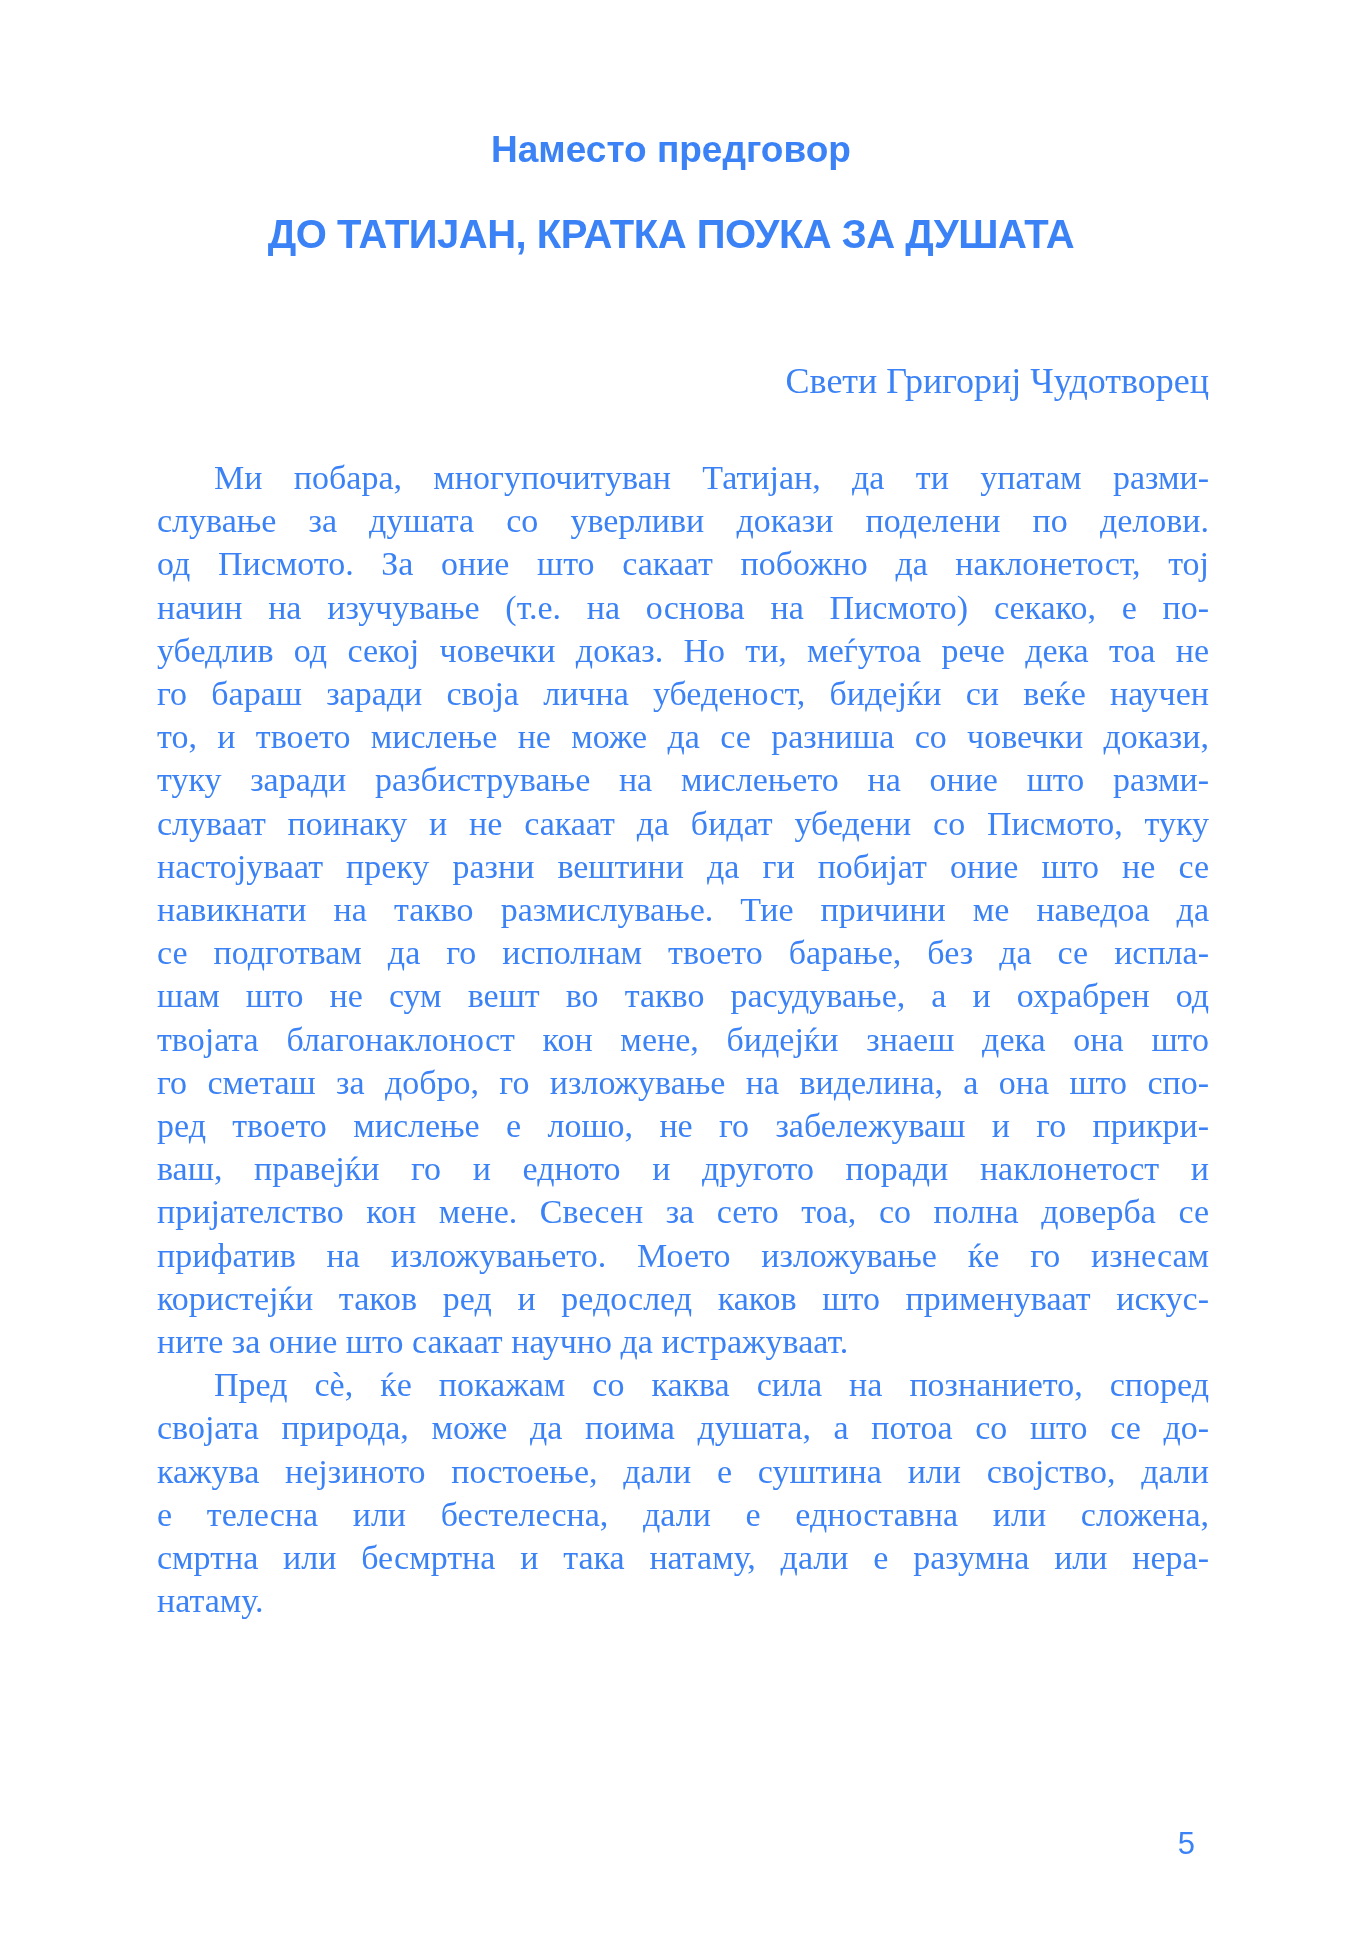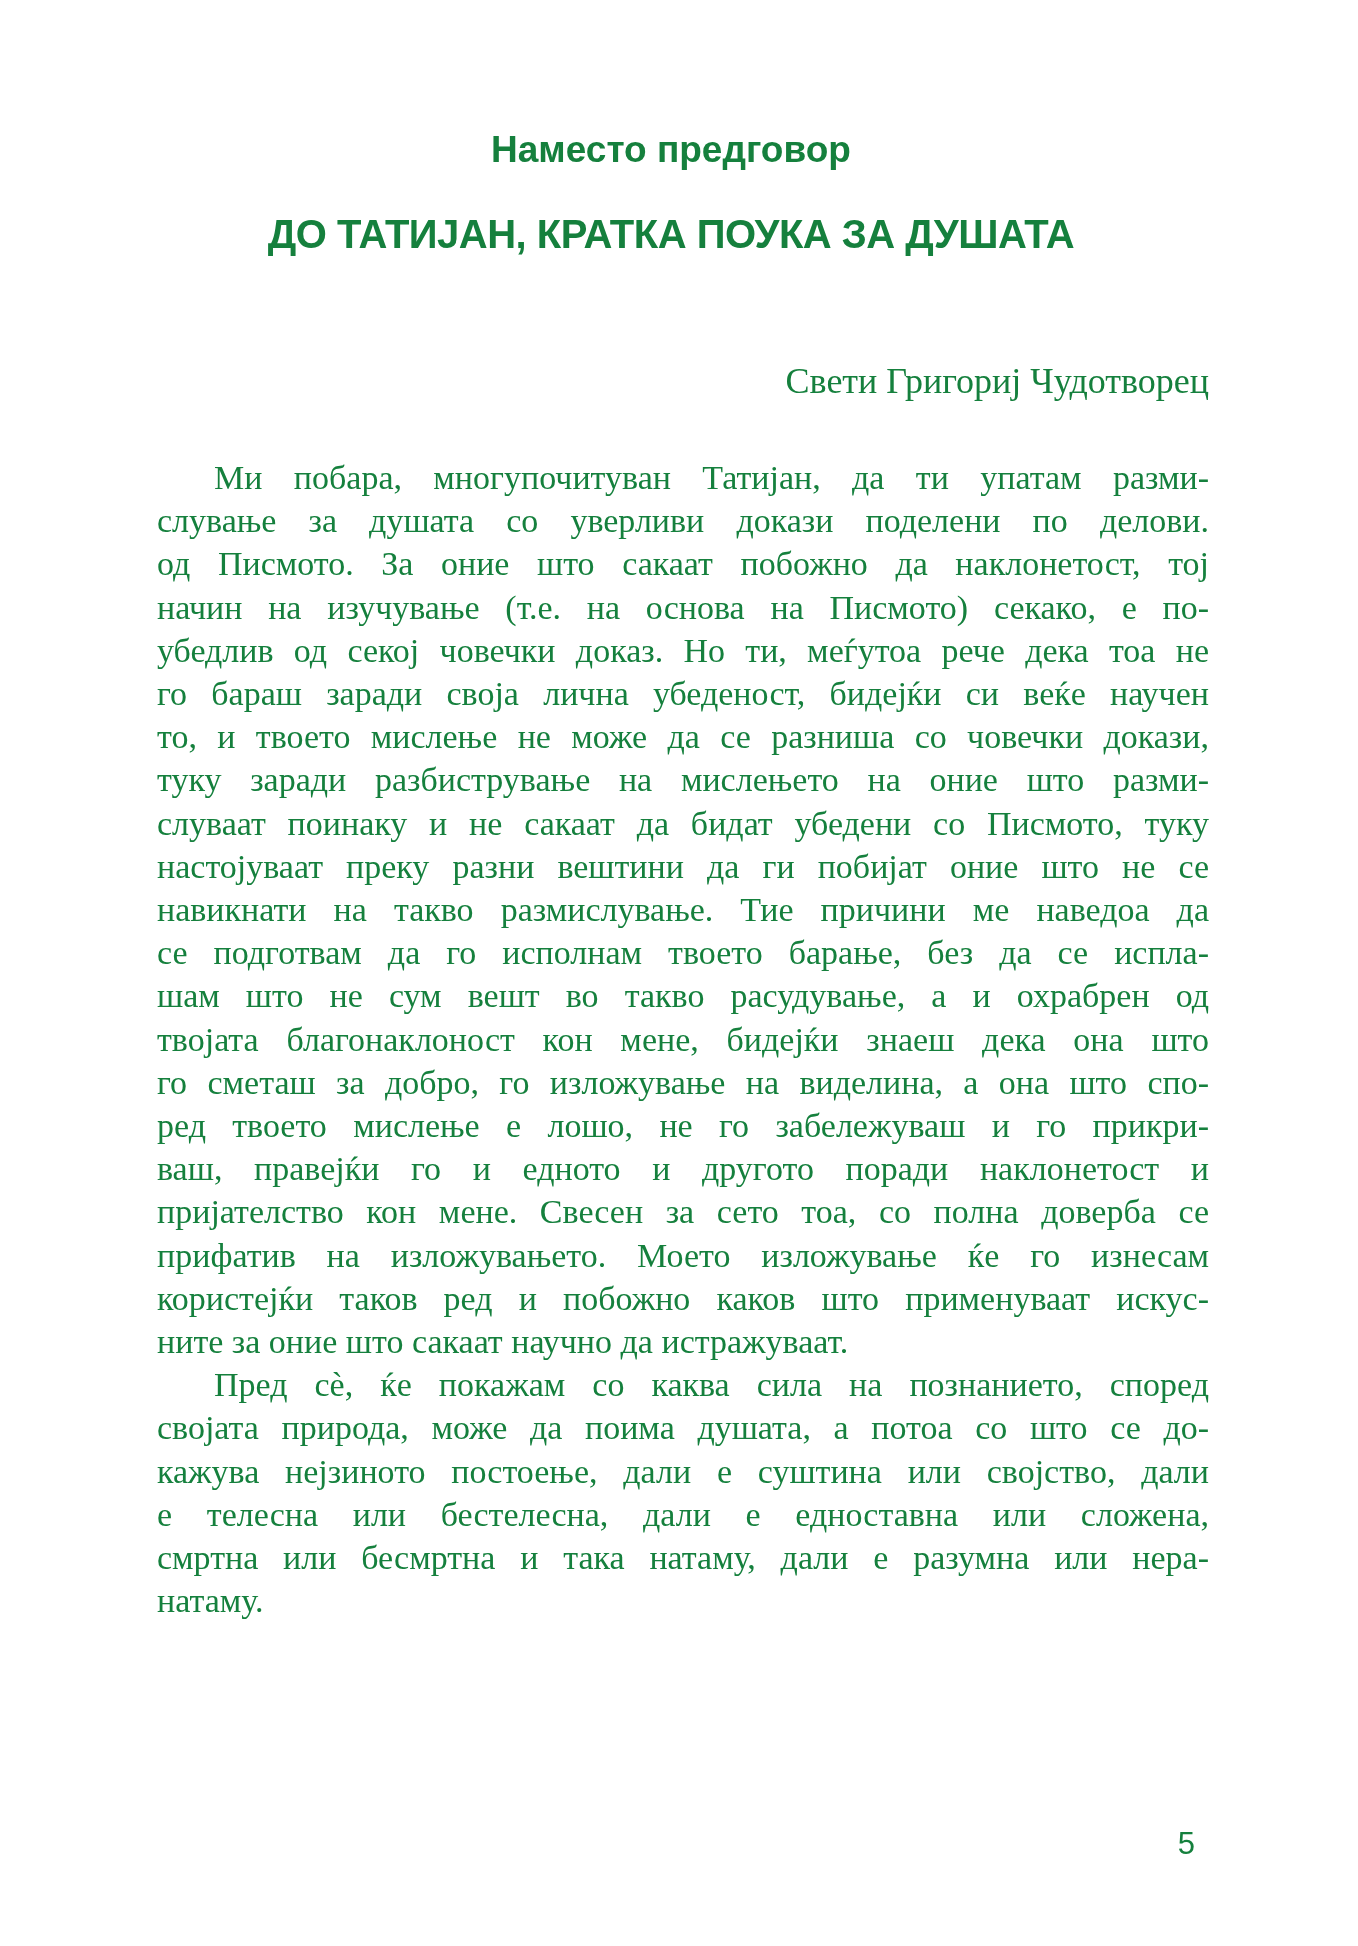--- a/index.html
+++ b/index.html
@@ -6,21 +6,21 @@
     margin: 0;
     padding: 0;
     background: #e8e8e8;
   }
   .page {
     position: relative;
     width: 1358px;
     height: 1946px;
     margin: 0 auto;
     background: #ffffff;
-    color: #15803d;
+    color: #3b82f6;
     font-family: "Liberation Serif", "DejaVu Serif", serif;
     overflow: hidden;
   }
   .content {
     position: absolute;
     left: 133px;
     top: 0;
     width: 1076px;
   }
   .pretitle {
@@ -94,21 +94,21 @@
           <div class="line">настојуваат преку разни вештини да ги побијат оние што не се</div>
           <div class="line">навикнати на такво размислување. Тие причини ме наведоа да</div>
           <div class="line">се подготвам да го исполнам твоето барање, без да се испла-</div>
           <div class="line">шам што не сум вешт во такво расудување, а и охрабрен од</div>
           <div class="line">твојата благонаклоност кон мене, бидејќи знаеш дека она што</div>
           <div class="line">го сметаш за добро, го изложување на виделина, а она што спо-</div>
           <div class="line">ред твоето мислење е лошо, не го забележуваш и го прикри-</div>
           <div class="line">ваш, правејќи го и едното и другото поради наклонетост и</div>
           <div class="line">пријателство кон мене. Свесен за сето тоа, со полна доверба се</div>
           <div class="line">прифатив на изложувањето. Моето изложување ќе го изнесам</div>
-          <div class="line">користејќи таков ред и побожно каков што применуваат искус-</div>
+          <div class="line">користејќи таков ред и редослед каков што применуваат искус-</div>
           <div class="line last">ните за оние што сакаат научно да истражуваат.</div>
         </div>
         <div class="para">
           <div class="line first">Пред сѐ, ќе покажам со каква сила на познанието, според</div>
           <div class="line">својата природа, може да поима душата, а потоа со што се до-</div>
           <div class="line">кажува нејзиното постоење, дали е суштина или својство, дали</div>
           <div class="line">е телесна или бестелесна, дали е едноставна или сложена,</div>
           <div class="line">смртна или бесмртна и така натаму, дали е разумна или нера-</div>
           <div class="line last">натаму.</div>
         </div>

